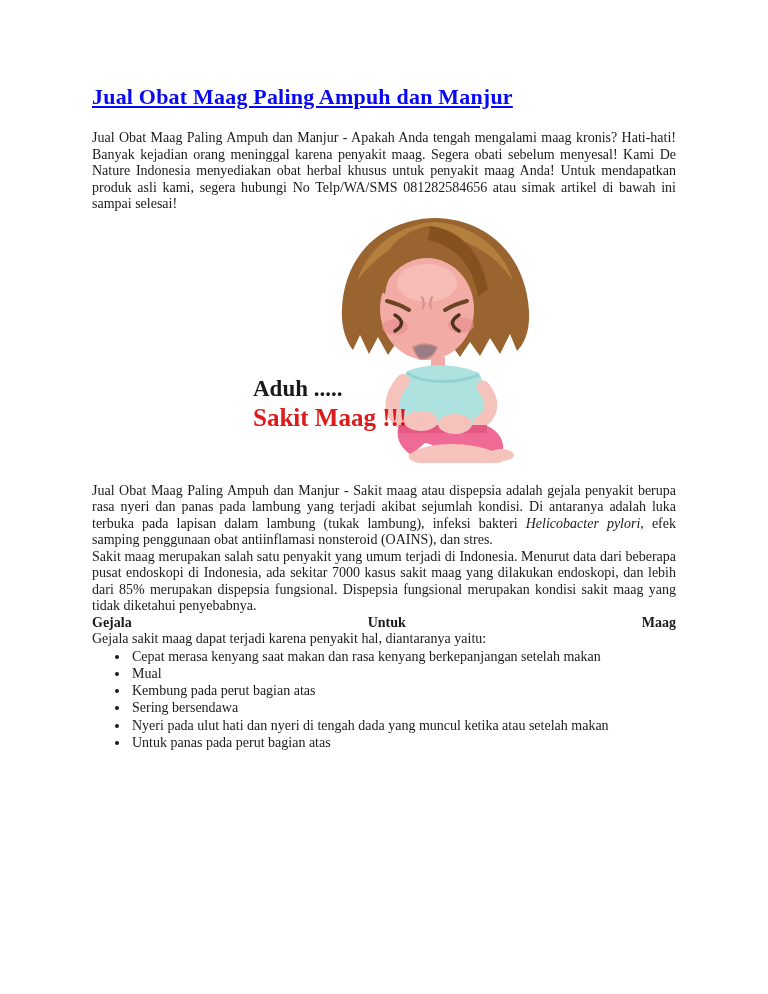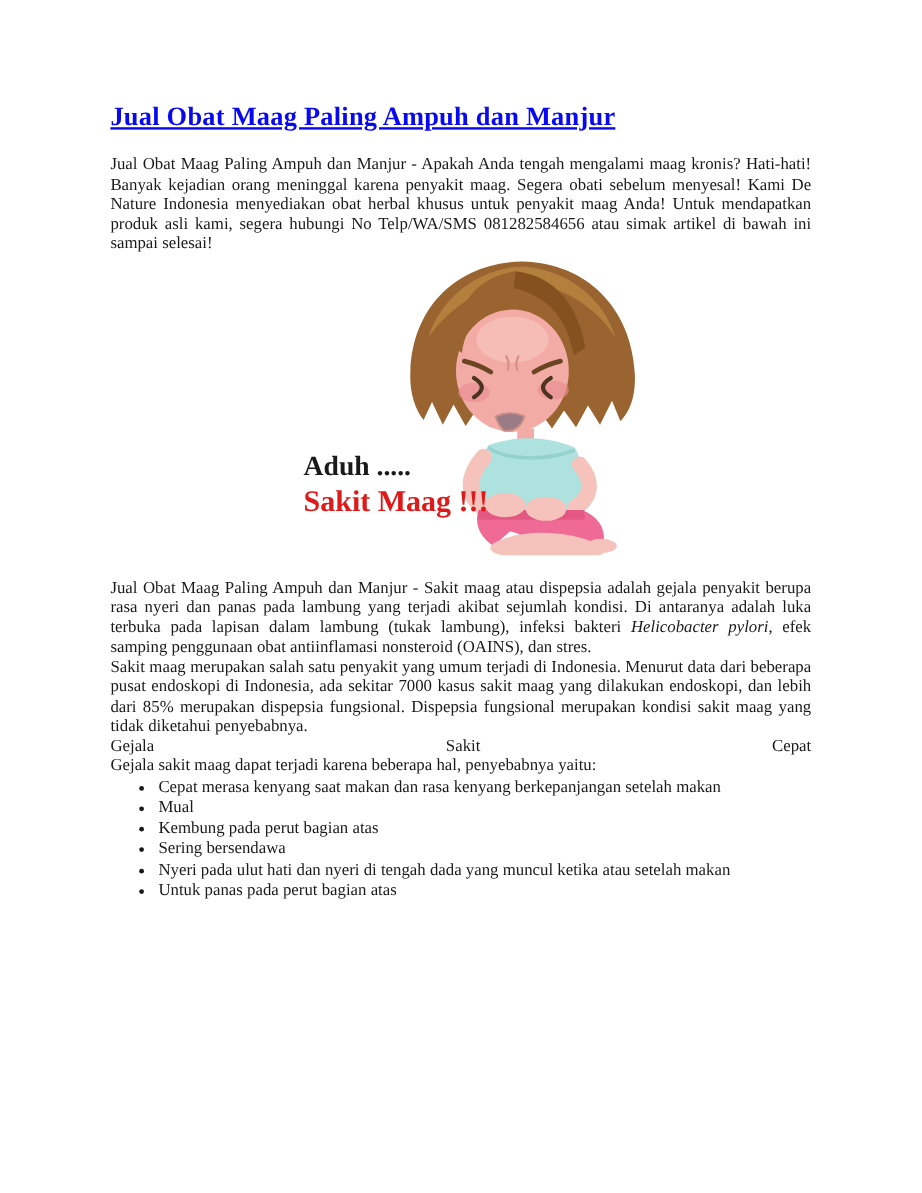--- a/index.html
+++ b/index.html
@@ -43,21 +43,21 @@
     font-size: 15px;
     line-height: 18px;
     font-weight: bold;
     margin: 0 0 18px 0;
   }
   .pengertian-para { margin-bottom: 17px; }
   .stats-para { margin-bottom: 17px; }
   .gejala-heading {
     display: flex;
     justify-content: space-between;
-    font-weight: normal;
+    font-weight: bold;
     font-size: 14px;
     line-height: 16.5px;
     margin: 0;
   }
   .gejala-intro { margin-bottom: 18px; }
   ul.symptom-list {
     margin: 0 0 40px 0;
     padding: 0 0 0 38px;
     font-size: 14px;
     line-height: 17.3px;
@@ -129,25 +129,25 @@
     </svg>
   </div>
 
 
   <p class="body-text pengertian-para"><span class="bold">Jual Obat Maag Paling Ampuh dan Manjur - </span><span>Sakit maag atau dispepsia adalah gejala penyakit berupa rasa nyeri dan panas pada lambung yang terjadi akibat sejumlah kondisi. Di antaranya adalah luka terbuka pada lapisan dalam lambung (tukak lambung), infeksi bakteri </span><span class="italic">Helicobacter pylori</span><span>, efek samping penggunaan obat antiinflamasi nonsteroid (OAINS), dan stres.</span></p>
 
   <p class="body-text stats-para">Sakit maag merupakan salah satu penyakit yang umum terjadi di Indonesia. Menurut data dari beberapa pusat endoskopi di Indonesia, ada sekitar 7000 kasus sakit maag yang dilakukan endoskopi, dan lebih dari 85% merupakan dispepsia fungsional. Dispepsia fungsional merupakan kondisi sakit maag yang tidak diketahui penyebabnya.</p>
 
   <div class="gejala-heading">
     <span>Gejala</span>
-    <span>Sakit</span>
-    <span>Cepat</span>
+    <span>Untuk</span>
+    <span>Maag</span>
   </div>
 
-  <p class="body-text gejala-intro">Gejala sakit maag dapat terjadi karena beberapa hal, penyebabnya yaitu:</p>
+  <p class="body-text gejala-intro">Gejala sakit maag dapat terjadi karena penyakit hal, diantaranya yaitu:</p>
 
   <ul class="symptom-list">
     <li>Cepat merasa kenyang saat makan dan rasa kenyang berkepanjangan setelah makan</li>
     <li>Mual</li>
     <li>Kembung pada perut bagian atas</li>
     <li>Sering bersendawa</li>
     <li>Nyeri pada ulut hati dan nyeri di tengah dada yang muncul ketika atau setelah makan</li>
     <li>Untuk panas pada perut bagian atas</li>
   </ul>
 

